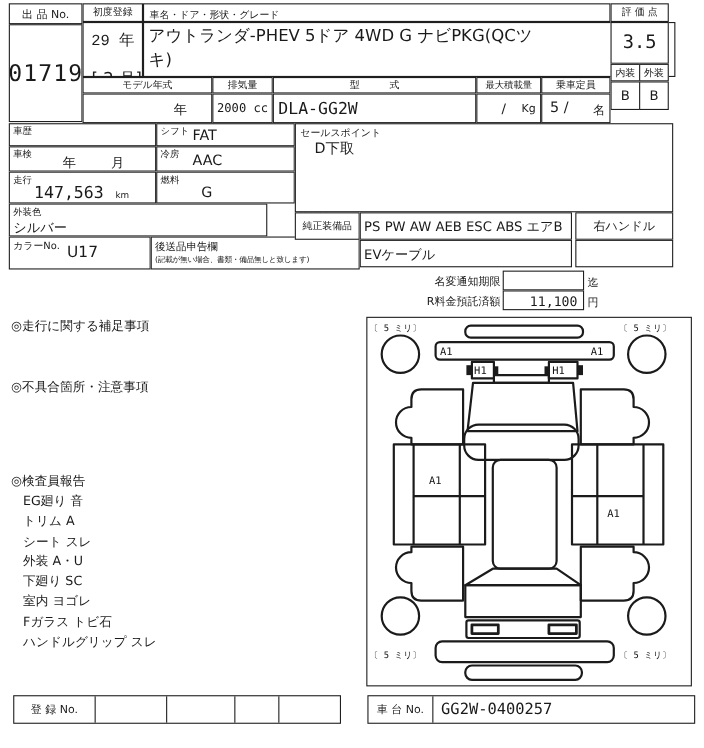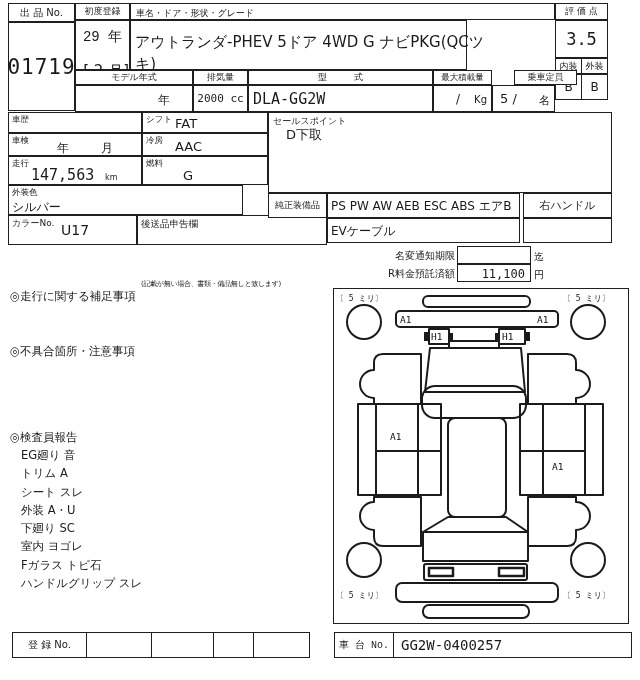--- a/index.html
+++ b/index.html
@@ -23,37 +23,37 @@
   <div class="bx ct" style="left:8px;top:3px;width:67px;height:19px;font-size:10px;">出 品 No.</div>
   <div class="bx ct mono" style="left:8px;top:22px;width:67px;height:89px;font-size:21px;letter-spacing:1px;">01719</div>
 
   <div class="bx ct" style="left:75px;top:3px;width:55px;height:17px;font-size:9px;">初度登録</div>
   <div class="bx" style="left:75px;top:20px;width:55px;height:50px;">
     <div style="font-size:14px;text-align:center;margin-top:7px;font-family:Liberation Mono, monospace;">29 年</div>
     <div style="font-size:15px;text-align:right;margin-top:16px;">[ 2 月]</div>
   </div>
 
   <div class="bx" style="left:130px;top:3px;width:425px;height:17px;font-size:9px;padding:3px 0 0 5px;">車名・ドア・形状・グレード</div>
-  <div class="bx" style="left:130px;top:20px;width:337px;height:50px;padding:10px 0 0 4px;">
+  <div class="bx" style="left:130px;top:20px;width:484px;height:50px;padding:0 0 0 4px;">
     <div style="font-size:15px;line-height:22px;white-space:nowrap;">アウトランダ-PHEV 5ドア 4WD G ナビPKG(QCツ</div>
     <div style="font-size:15px;line-height:22px;">キ)</div>
   </div>
 
   <div class="bx ct" style="left:555px;top:3px;width:53px;height:17px;font-size:9px;">評 価 点</div>
   <div class="bx ct mono" style="left:555px;top:20px;width:53px;height:38px;font-size:17px;">3.5</div>
   <div class="bx ct" style="left:555px;top:58px;width:27px;height:16px;font-size:9px;">内装</div>
   <div class="bx ct" style="left:581px;top:58px;width:27px;height:16px;font-size:9px;">外装</div>
   <div class="bx ct" style="left:555px;top:74px;width:27px;height:26px;font-size:12px;">B</div>
   <div class="bx ct" style="left:581px;top:74px;width:27px;height:26px;font-size:12px;">B</div>
 
   <div class="bx ct" style="left:75px;top:70px;width:118px;height:15px;font-size:9px;">モデル年式</div>
   <div class="bx ct" style="left:193px;top:70px;width:55px;height:15px;font-size:9px;">排気量</div>
   <div class="bx ct" style="left:248px;top:70px;width:185px;height:15px;font-size:9px;">型　　　式</div>
   <div class="bx ct" style="left:433px;top:70px;width:59px;height:15px;font-size:8.5px;">最大積載量</div>
-  <div class="bx ct" style="left:514px;top:70px;width:63px;height:15px;font-size:9px;">乗車定員</div>
+  <div class="bx ct" style="left:492px;top:70px;width:63px;height:15px;font-size:9px;">乗車定員</div>
 
   <div class="bx" style="left:75px;top:85px;width:118px;height:27px;">
     <div style="position:absolute;right:22px;top:6px;font-size:12px;">年</div>
   </div>
   <div class="bx ct mono" style="left:193px;top:85px;width:55px;height:27px;font-size:11px;">2000 cc</div>
   <div class="bx mono" style="left:248px;top:85px;width:185px;height:27px;font-size:15px;padding:4px 0 0 4px;">DLA-GG2W</div>
   <div class="bx" style="left:433px;top:85px;width:59px;height:27px;">
     <span style="position:absolute;left:22px;top:6px;font-size:12px;">/</span>
     <span style="position:absolute;right:4px;top:8px;font-size:10px;">Kg</span>
   </div>
@@ -93,21 +93,21 @@
   </div>
   <div class="bx" style="left:243px;top:185px;width:24px;height:30px;margin-left:30px;">
     <span style="position:absolute;top:2px;left:2px;font-size:8.5px;">色替</span>
   </div>
   <div class="bx" style="left:8px;top:215px;width:129px;height:30px;">
     <span class="padlbl" style="font-size:9px;">カラーNo.</span>
     <span style="position:absolute;left:52px;top:6px;font-size:14px;">U17</span>
   </div>
   <div class="bx" style="left:137px;top:215px;width:190px;height:30px;padding:2px 0 0 3px;">
     <div style="font-size:9.5px;">後送品申告欄</div>
-    <div style="font-size:7px;letter-spacing:-0.3px;white-space:nowrap;margin-top:48px;">(記載が無い場合、書類・備品無しと致します)</div>
+    <div style="font-size:7px;letter-spacing:-0.3px;white-space:nowrap;">(記載が無い場合、書類・備品無しと致します)</div>
   </div>
 
   <div class="bx" style="left:268px;top:112px;width:344px;height:81px;">
     <div style="position:absolute;top:2px;left:4px;font-size:9px;">セールスポイント</div>
     <div style="position:absolute;top:13px;left:17px;font-size:13px;">D下取</div>
   </div>
 
   <div class="bx ct" style="left:268px;top:193px;width:59px;height:25px;font-size:9px;">純正装備品</div>
   <div class="bx ct" style="left:523px;top:193px;width:89px;height:25px;font-size:11px;">右ハンドル</div>
   <div class="bx" style="left:327px;top:193px;width:193px;height:25px;font-size:12px;padding:4px 0 0 3px;white-space:nowrap;">PS PW AW AEB ESC ABS エアB</div>
@@ -202,18 +202,18 @@
     <div class="cellrow">
       <div class="ct" style="width:73px;font-size:10px;">登 録 No.</div>
       <div class="regcell" style="width:65px;"></div>
       <div class="regcell" style="width:62px;"></div>
       <div class="regcell" style="width:40px;"></div>
       <div class="regcell" style="width:55px;"></div>
     </div>
   </div>
   <div class="bx" style="left:334px;top:632px;width:298px;height:26px;">
     <div class="cellrow">
-      <div class="ct" style="width:58px;font-size:10px;font-family:Liberation Mono, monospace;">車 台 No.</div>
+      <div class="ct" style="width:58px;font-size:10px;">車 台 No.</div>
       <div class="regcell mono" style="flex:1;font-size:14px;display:flex;align-items:center;padding-left:7px;">GG2W-0400257</div>
     </div>
   </div>
 
 </div>
 
 </body></html>

